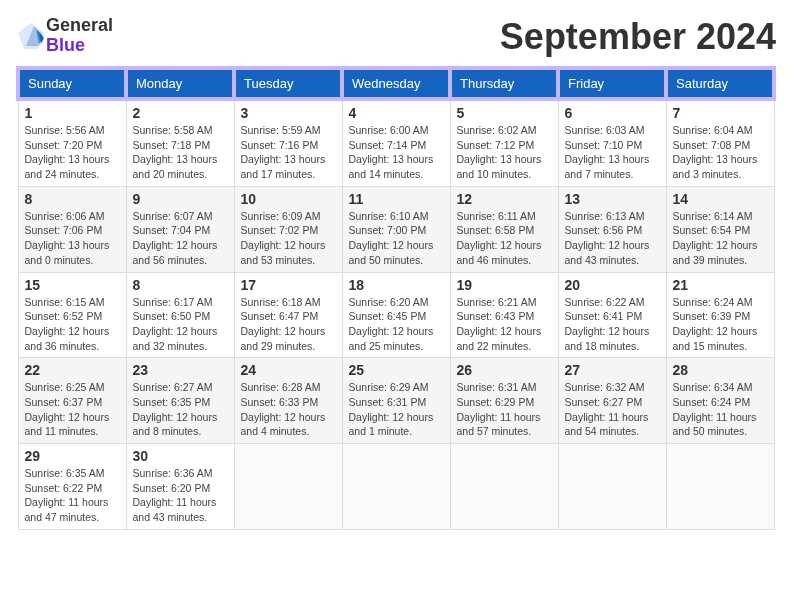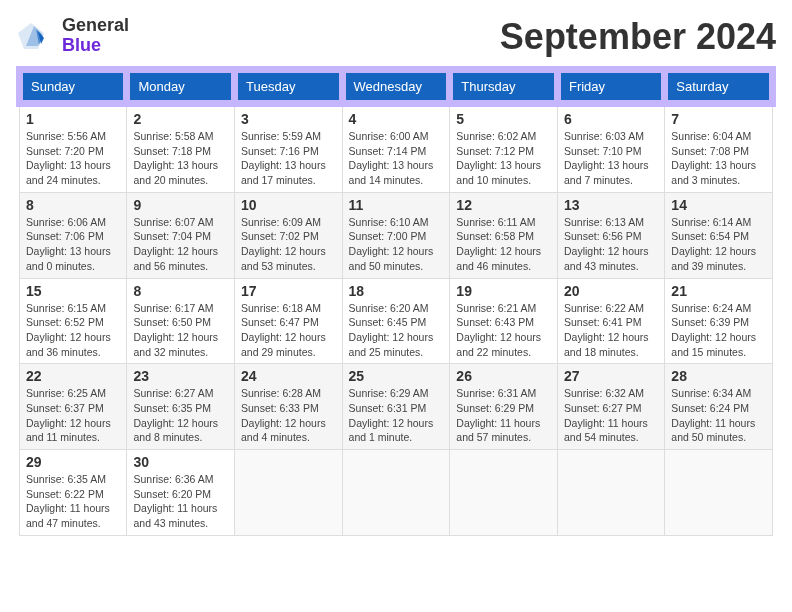--- a/index.html
+++ b/index.html
@@ -12,21 +12,21 @@
     }
     .header {
       display: flex;
       justify-content: space-between;
       align-items: flex-start;
       margin-bottom: 8px;
     }
     .logo {
       display: flex;
       align-items: center;
-      gap: 16px;
+      gap: 0;
     }
     .logo-text {
       font-size: 18px;
       font-weight: bold;
       line-height: 1.1;
     }
     .logo-general { color: #333; }
     .logo-blue { color: #6d28d9; }
     .logo-icon {
       width: 30px;
@@ -50,21 +50,21 @@
       border-collapse: collapse;
       font-size: 11px;
     }
     .calendar th {
       background: #1565c0;
       color: #fff;
       text-align: left;
       padding: 6px 8px;
       font-size: 13px;
       font-weight: normal;
-      border: 7px solid #c4b5fd;
+      border: 4px solid #c4b5fd;
     }
     .calendar td {
       border: 1px solid #ddd;
       vertical-align: top;
       padding: 4px 6px;
       width: 108px;
       min-height: 80px;
       background: #fff;
     }
     .calendar tr:nth-child(even) td {

